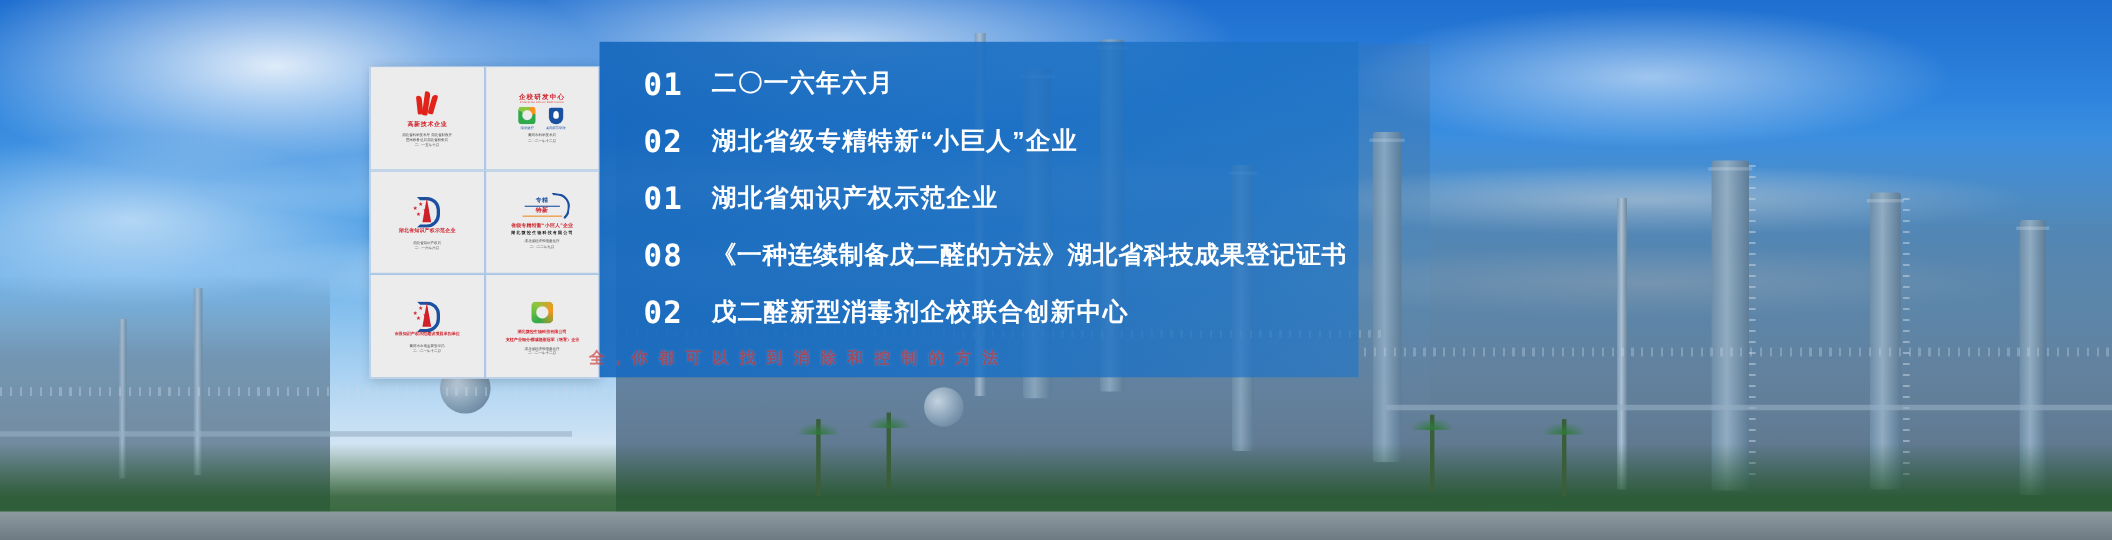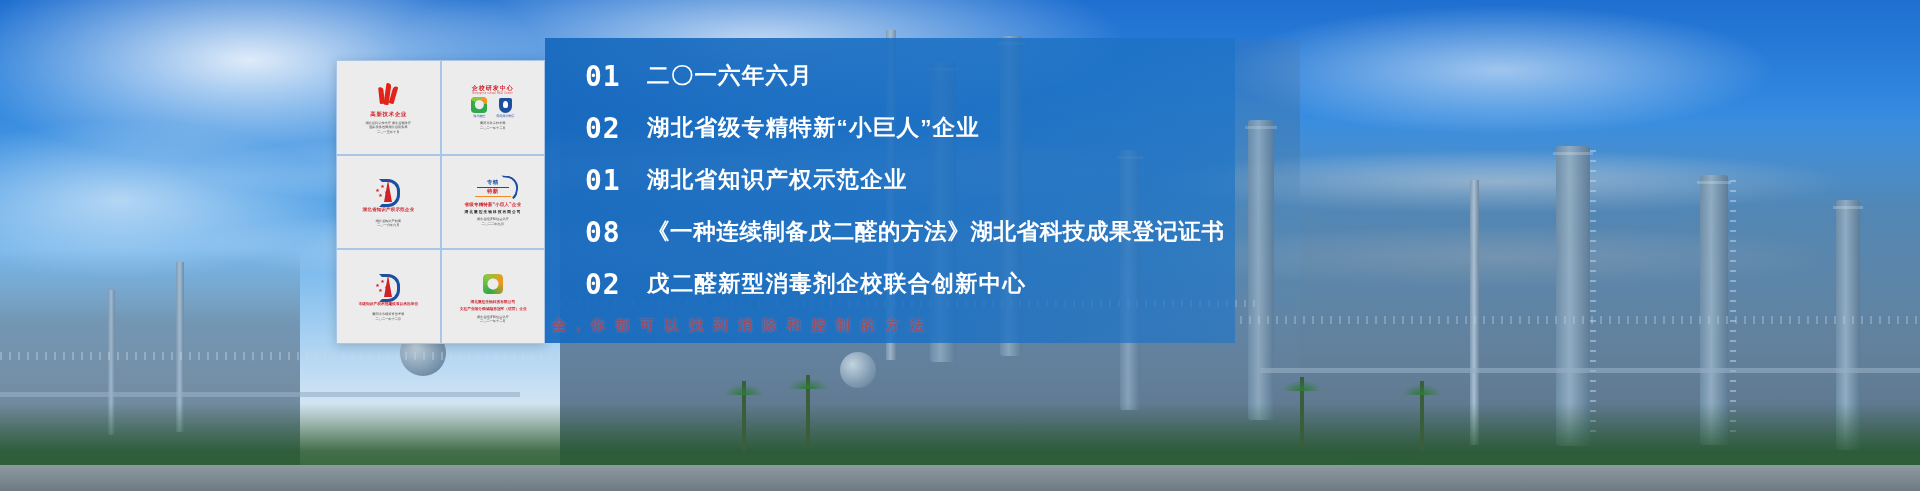--- a/index.html
+++ b/index.html
@@ -104,23 +104,23 @@
     background:linear-gradient(105deg, rgba(22,104,190,.93) 0%, rgba(24,110,196,.88) 45%, rgba(28,116,200,.62) 100%);
   }
   .listInner{position:absolute;left:40px;top:22px;right:0;bottom:0;}
   .row{display:flex;align-items:flex-start;height:52px;}
   .num{width:62px;flex:0 0 62px;font-size:28px;font-weight:800;color:#fff;letter-spacing:1px;
     font-family:"DejaVu Sans Mono","Liberation Mono",monospace;}
   .txt{font-size:22.5px;font-weight:700;color:#fff;letter-spacing:1.2px;white-space:nowrap;}
   .txt.wide{letter-spacing:.6px;}
 
   
-  #watermark{position:absolute;left:552px;top:316px;width:430px;height:20px;
+  #watermark{position:absolute;left:508px;top:316px;width:430px;height:20px;
     font-size:14.5px;font-weight:700;color:rgba(200,40,40,.62);letter-spacing:3px;white-space:nowrap;
-    text-shadow:0 0 2px rgba(255,255,255,.25);}
+    text-shadow:0 0 2px rgba(255,255,255,.25);text-align:center;}
 </style>
 </head>
 <body>
 
 <div id="stage">
 
   <div class="sky"></div>
   <div class="cloudband cb1"></div>
   <div class="cloudband cb2"></div>
 

